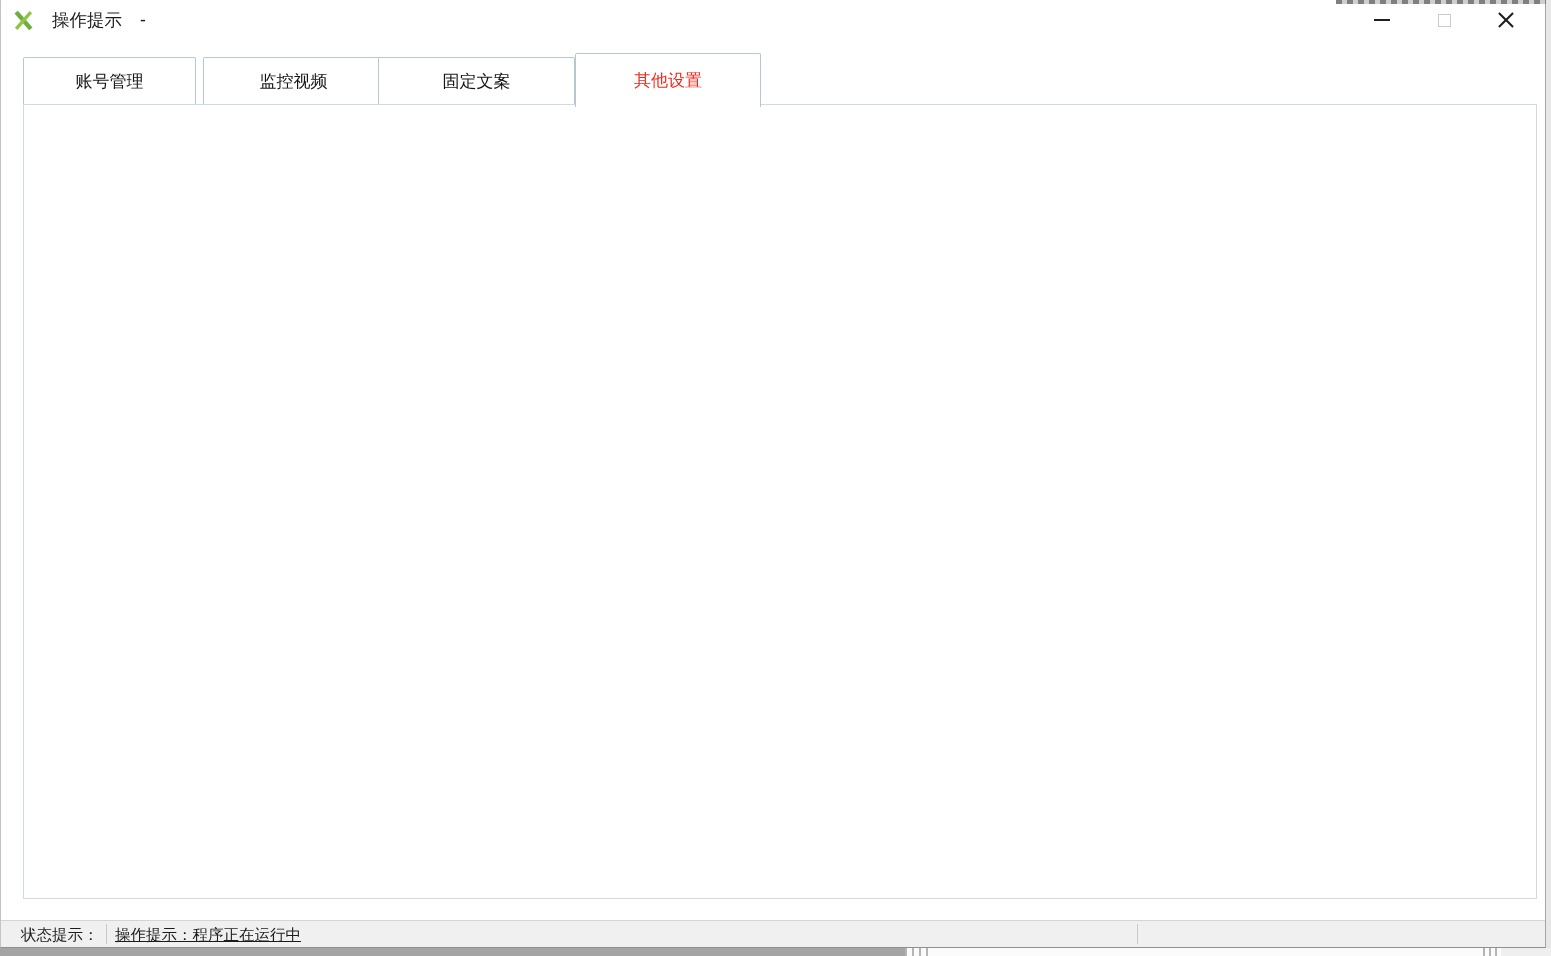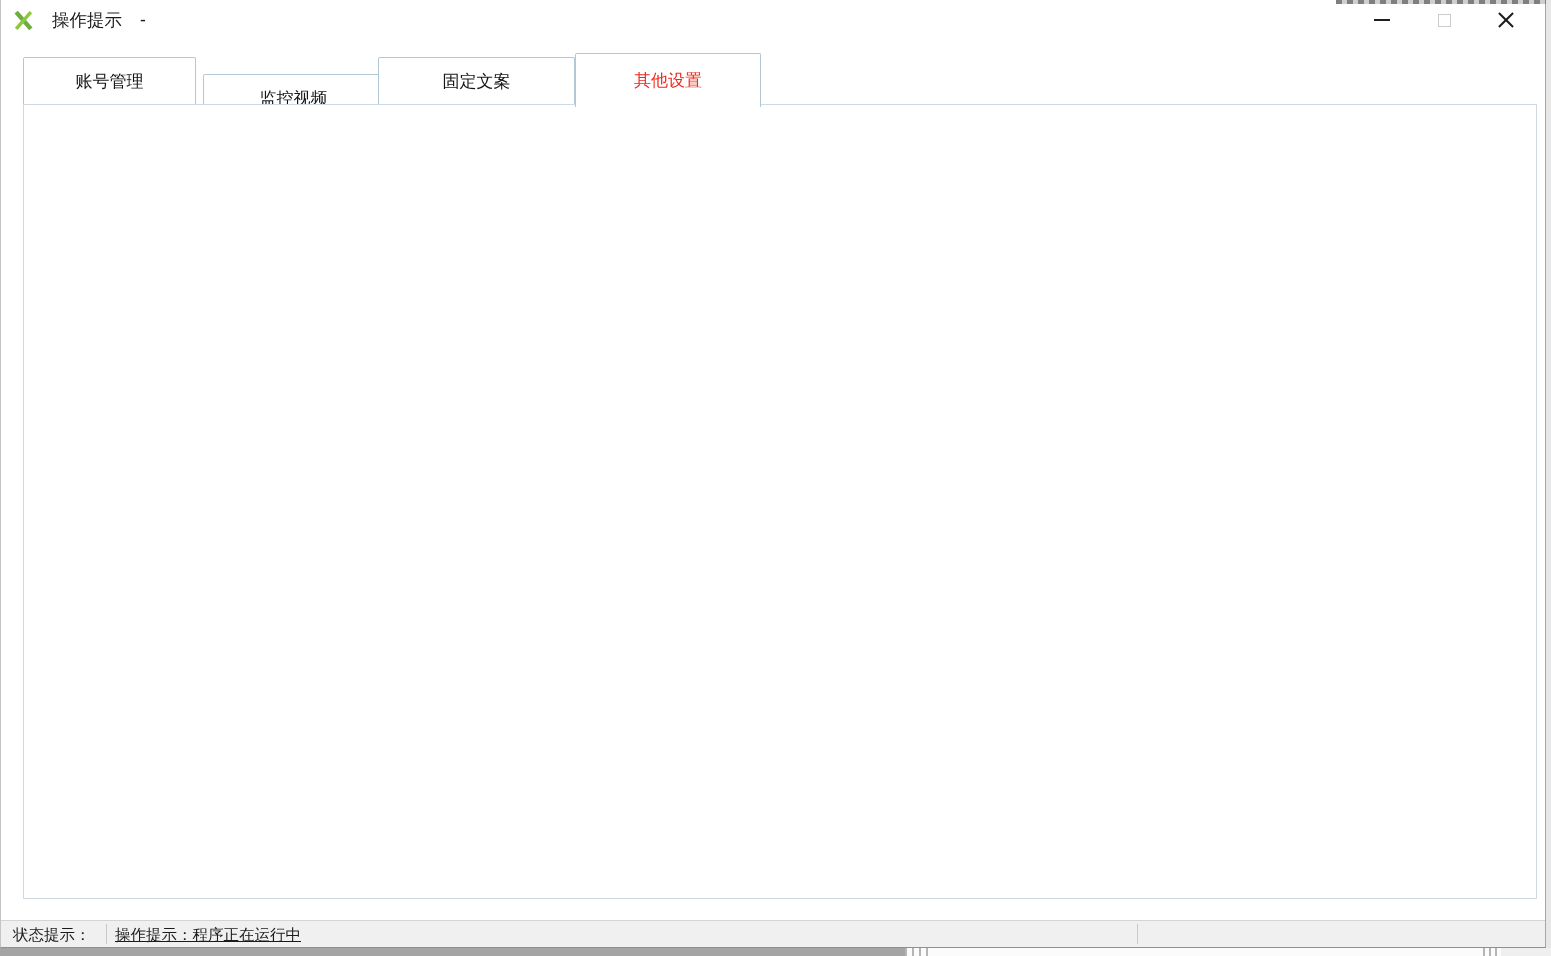--- a/index.html
+++ b/index.html
@@ -113,21 +113,21 @@
             <i class="a"></i>
             <i class="b"></i>
           </span>
       </div>
     </div>
   </div>
 
   <div class="tab inactive" style="left:22px;width:173px;">
     <span>账号管理</span>
   </div>
-  <div class="tab inactive" style="left:202px;width:181px;margin-top:17px;">
+  <div class="tab inactive" style="left:202px;width:181px;">
     <span>监控视频</span>
   </div>
   <div class="tab inactive" style="left:377px;width:197px;">
     <span>固定文案</span>
   </div>
   <div class="tab active" style="left:574px;width:186px;">
     <span>其他设置</span>
   </div>
 
   <div class="panel"></div>
@@ -237,21 +237,21 @@
   <span class="lbl" style="left:1241px;top:625px;">-</span>
   <input class="txtin numin" style="left: 1266px; top: 619px; width: 57px; height: 31px;" value="12">
 
   <div class="warn" style="left:785px;top:671px;">平台定时说明：要设置2或2以上的是延时，不能超过7天</div>
 
   <span class="lbl" style="left:785px;top:735px;">视频保存目录：</span>
   <input class="txtin monoin" style="left: 918px; top: 727px; width: 408px; height: 34px;" value="C:\Users\Administrator\Desktop\筷子兄弟\视频\">
   <button class="btn" style="left:1337px;top:725px;width:67px;height:37px;">选择</button>
 
   <div class="statusbar">
-    <span class="stext" style="left:12px;">状态提示：</span>
+    <span class="stext" style="left:20px;">状态提示：</span>
     <span class="sep" style="left:105px;"></span>
     <span class="stext" style="left:114px;text-decoration:underline;">操作提示：程序正在运行中</span>
     <span class="sep" style="left:1136px;"></span>
   </div>
 </div>
 
 <div class="sliver" style="left:1336px;top:0;width:215px;height:4px;background:repeating-linear-gradient(90deg,#7f7f7f 0 6px,#cfcfcf 6px 11px);"></div>
 <div class="sliver" style="left:1546px;top:0;width:5px;height:956px;background:#e7e7e7;"></div>
 <div class="sliver" style="left:0;top:948px;width:905px;height:8px;background:#a4a4a4;"></div>
 <div class="sliver" style="left:905px;top:948px;width:27px;height:8px;background:repeating-linear-gradient(90deg,#b5b5b5 0 2px,#fbfbfb 2px 7px);"></div>

